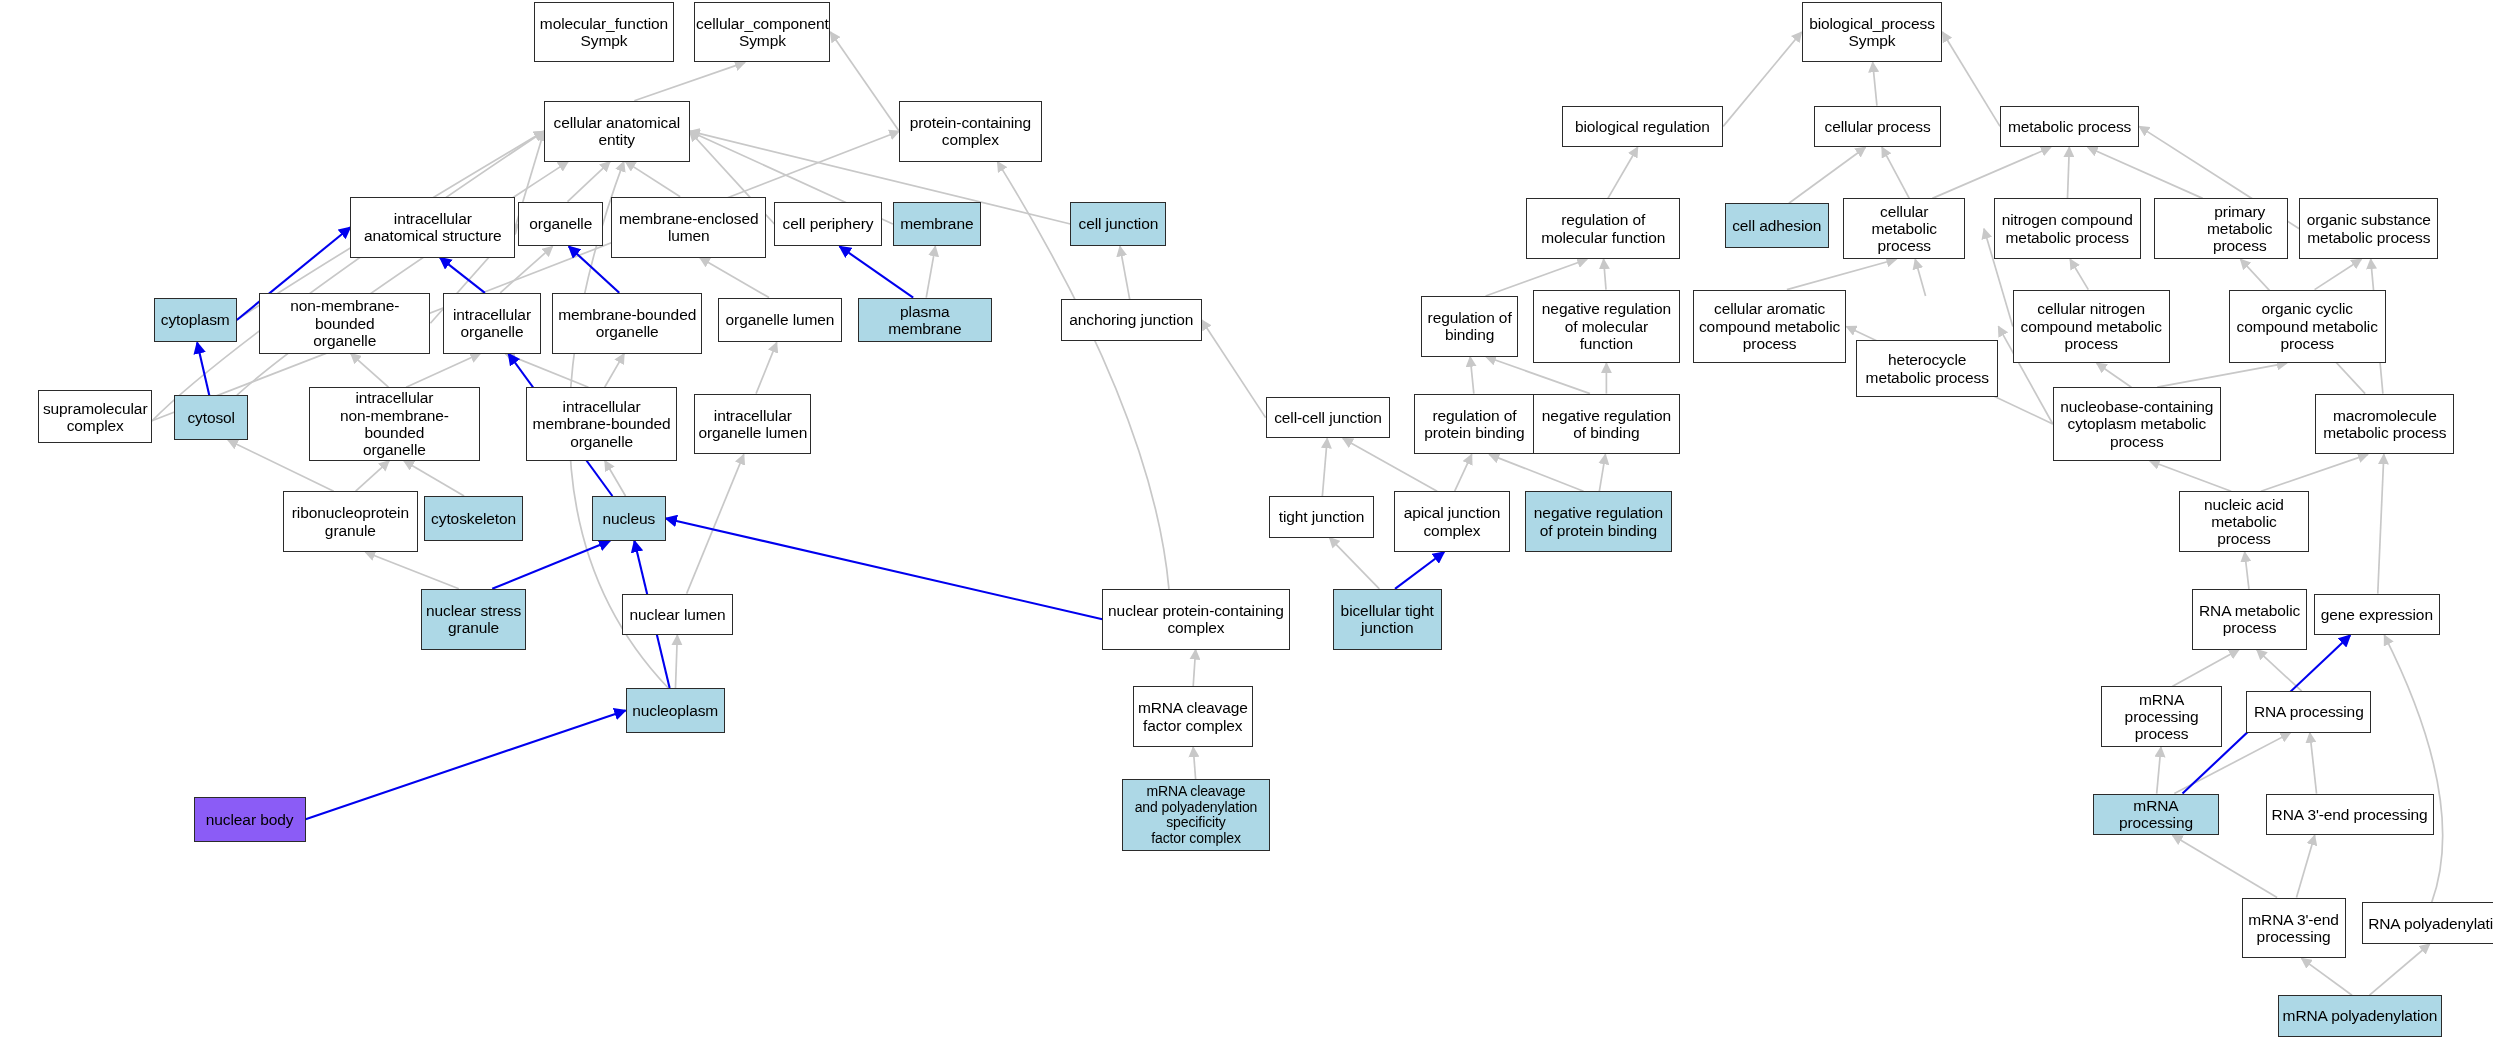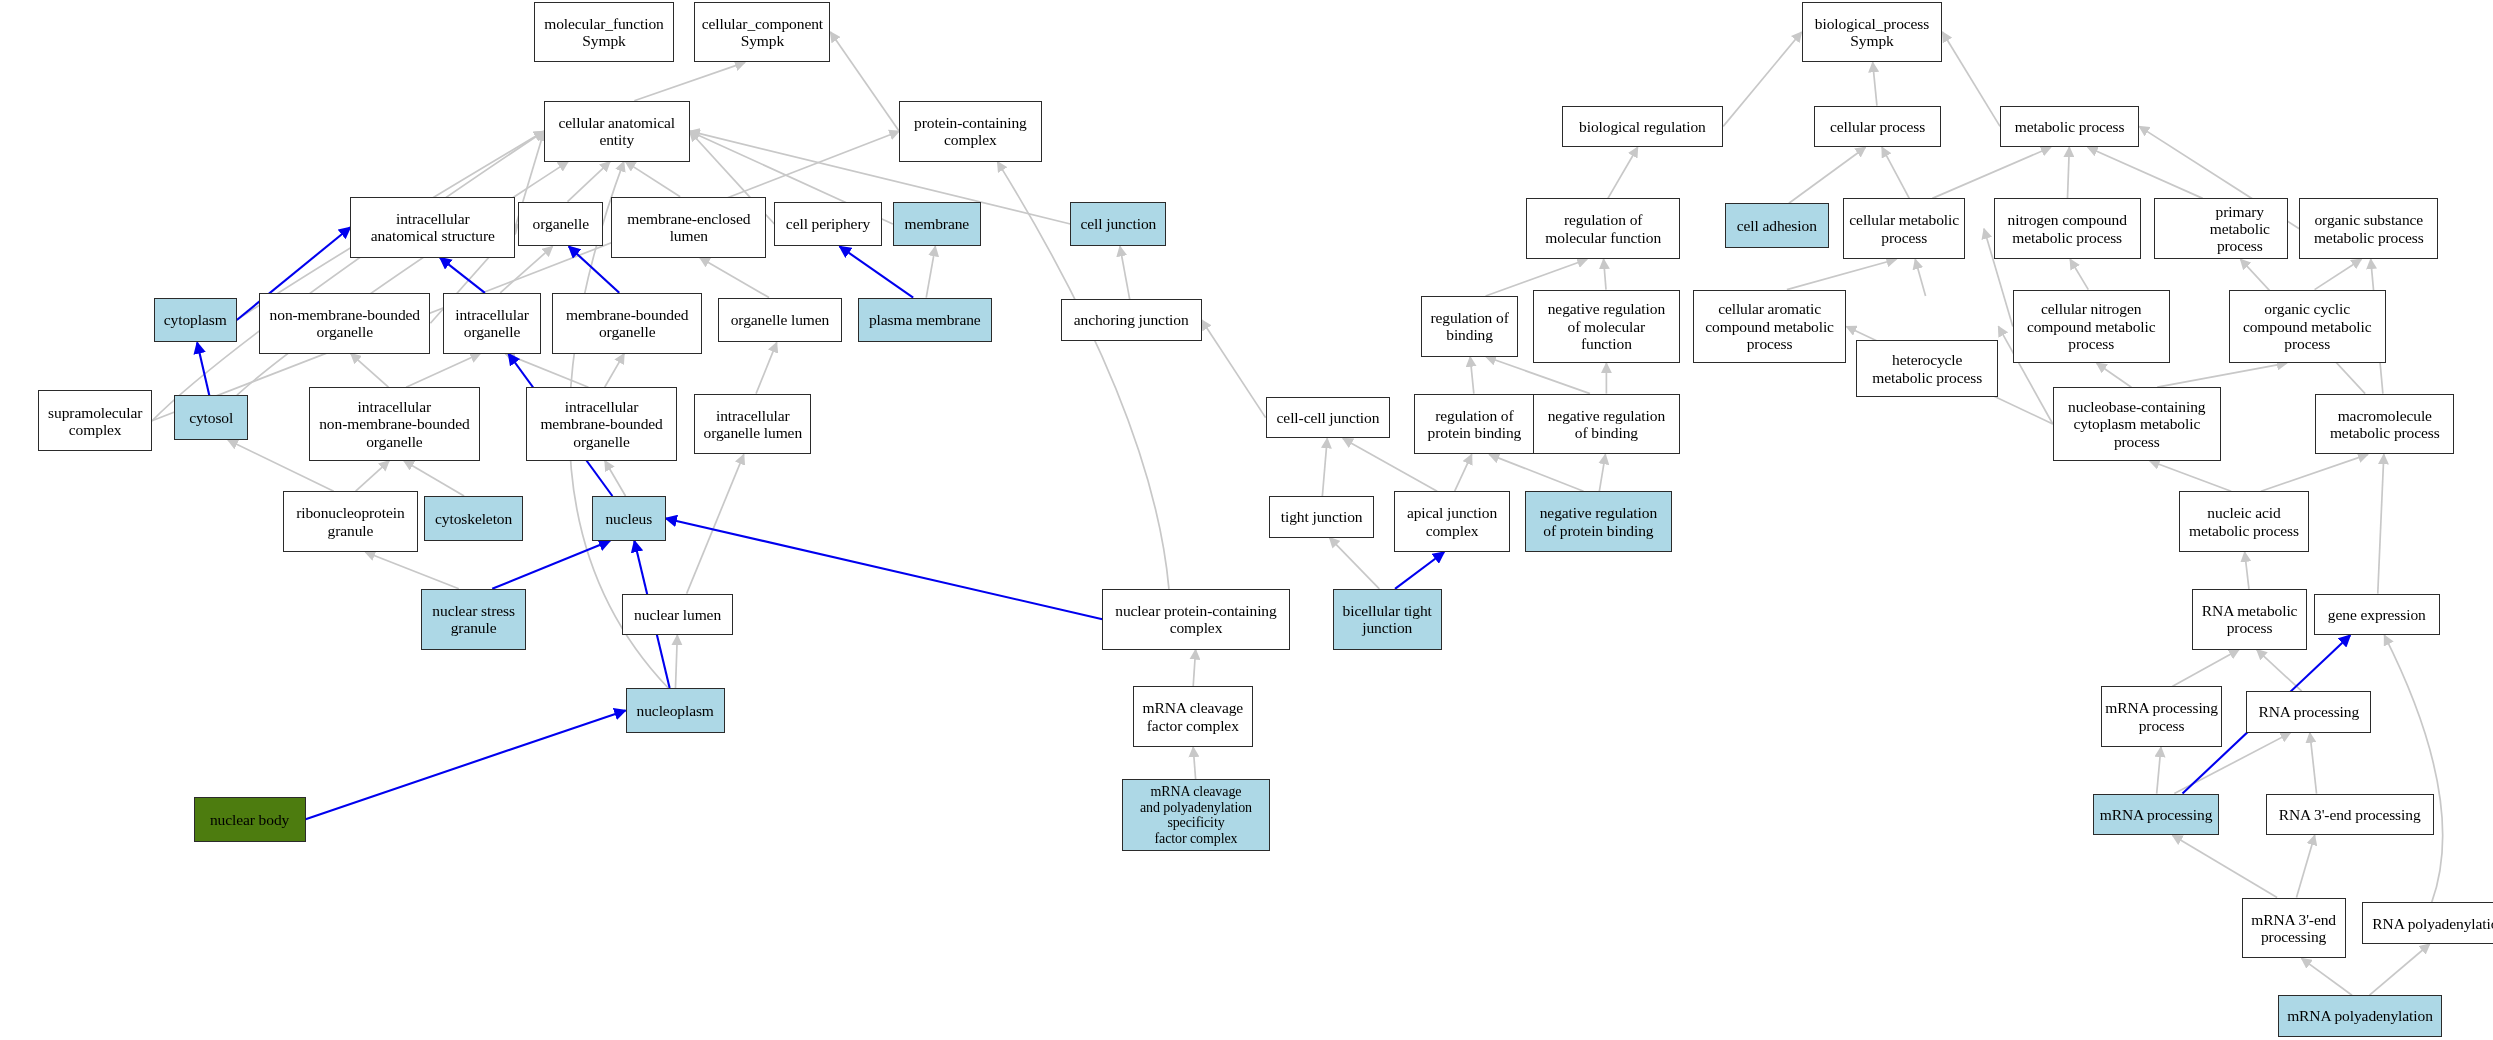--- a/index.html
+++ b/index.html
@@ -5,21 +5,21 @@
   html, body {
     margin: 0;
     padding: 0;
     background: #ffffff;
   }
   #canvas {
     position: relative;
     width: 2493px;
     height: 1040px;
     background: #ffffff;
-    font-family: Liberation Serif, serif;
+    font-family: Liberation Sans, sans-serif;
     overflow: hidden;
     border-radius: 10px;
   }
   svg#edges {
     position: absolute;
     left: 0;
     top: 0;
     width: 2493px;
     height: 1040px;
     pointer-events: none;
@@ -34,21 +34,21 @@
     justify-content: center;
     text-align: center;
     font-size: 15.5px;
     line-height: 1.12;
     color: #000000;
     white-space: pre-line;
     padding: 1px 3px;
     letter-spacing: -0.1px;
   }
   .node.lightblue { background: #add8e6; }
-  .node.blue { background: #4d7c0f; }
+  .node.blue { background: #8b5cf6; }
 </style>
 </head>
 <body>
 
 <div id="canvas">
   <svg id="edges" viewBox="0 0 2493 1040">
     <defs>
       <marker id="ah-grey" viewBox="0 0 10 10" refX="9" refY="5" markerWidth="6.5" markerHeight="6.5" orient="auto-start-reverse">
         <path d="M 0 0 L 10 5 L 0 10 z" fill="#c8c8c8"></path>
       </marker>
@@ -206,21 +206,21 @@
 compound metabolic
 process</span></div>
       <div class="node" style="left: 1856px; top: 296px; width: 142.4px; height: 57px; margin-top: 44px;"><span>heterocycle
 metabolic process</span></div>
       <div class="node" style="left: 2012.8px; top: 289.6px; width: 156.8px; height: 73.6px;"><span>cellular nitrogen
 compound metabolic
 process</span></div>
       <div class="node" style="left: 2228.8px; top: 289.6px; width: 156.8px; height: 73.6px;"><span>organic cyclic
 compound metabolic
 process</span></div>
-      <div class="node" style="left: 38.4px; top: 390.4px; width: 113.6px; height: 61px;"><span>supramolecular
+      <div class="node" style="left: 38.4px; top: 390.4px; width: 113.6px; height: 53px;"><span>supramolecular
 complex</span></div>
       <div class="node lightblue" style="left: 174.4px; top: 395.2px; width: 73.6px; height: 44.8px;"><span>cytosol</span></div>
       <div class="node" style="left: 308.8px; top: 387.2px; width: 171.2px; height: 73.6px;"><span>intracellular
 non-membrane-bounded
 organelle</span></div>
       <div class="node" style="left: 526.4px; top: 387.2px; width: 150.4px; height: 73.6px;"><span>intracellular
 membrane-bounded
 organelle</span></div>
       <div class="node" style="left: 694.4px; top: 393.6px; width: 116.8px; height: 60.8px;"><span>intracellular
 organelle lumen</span></div>

